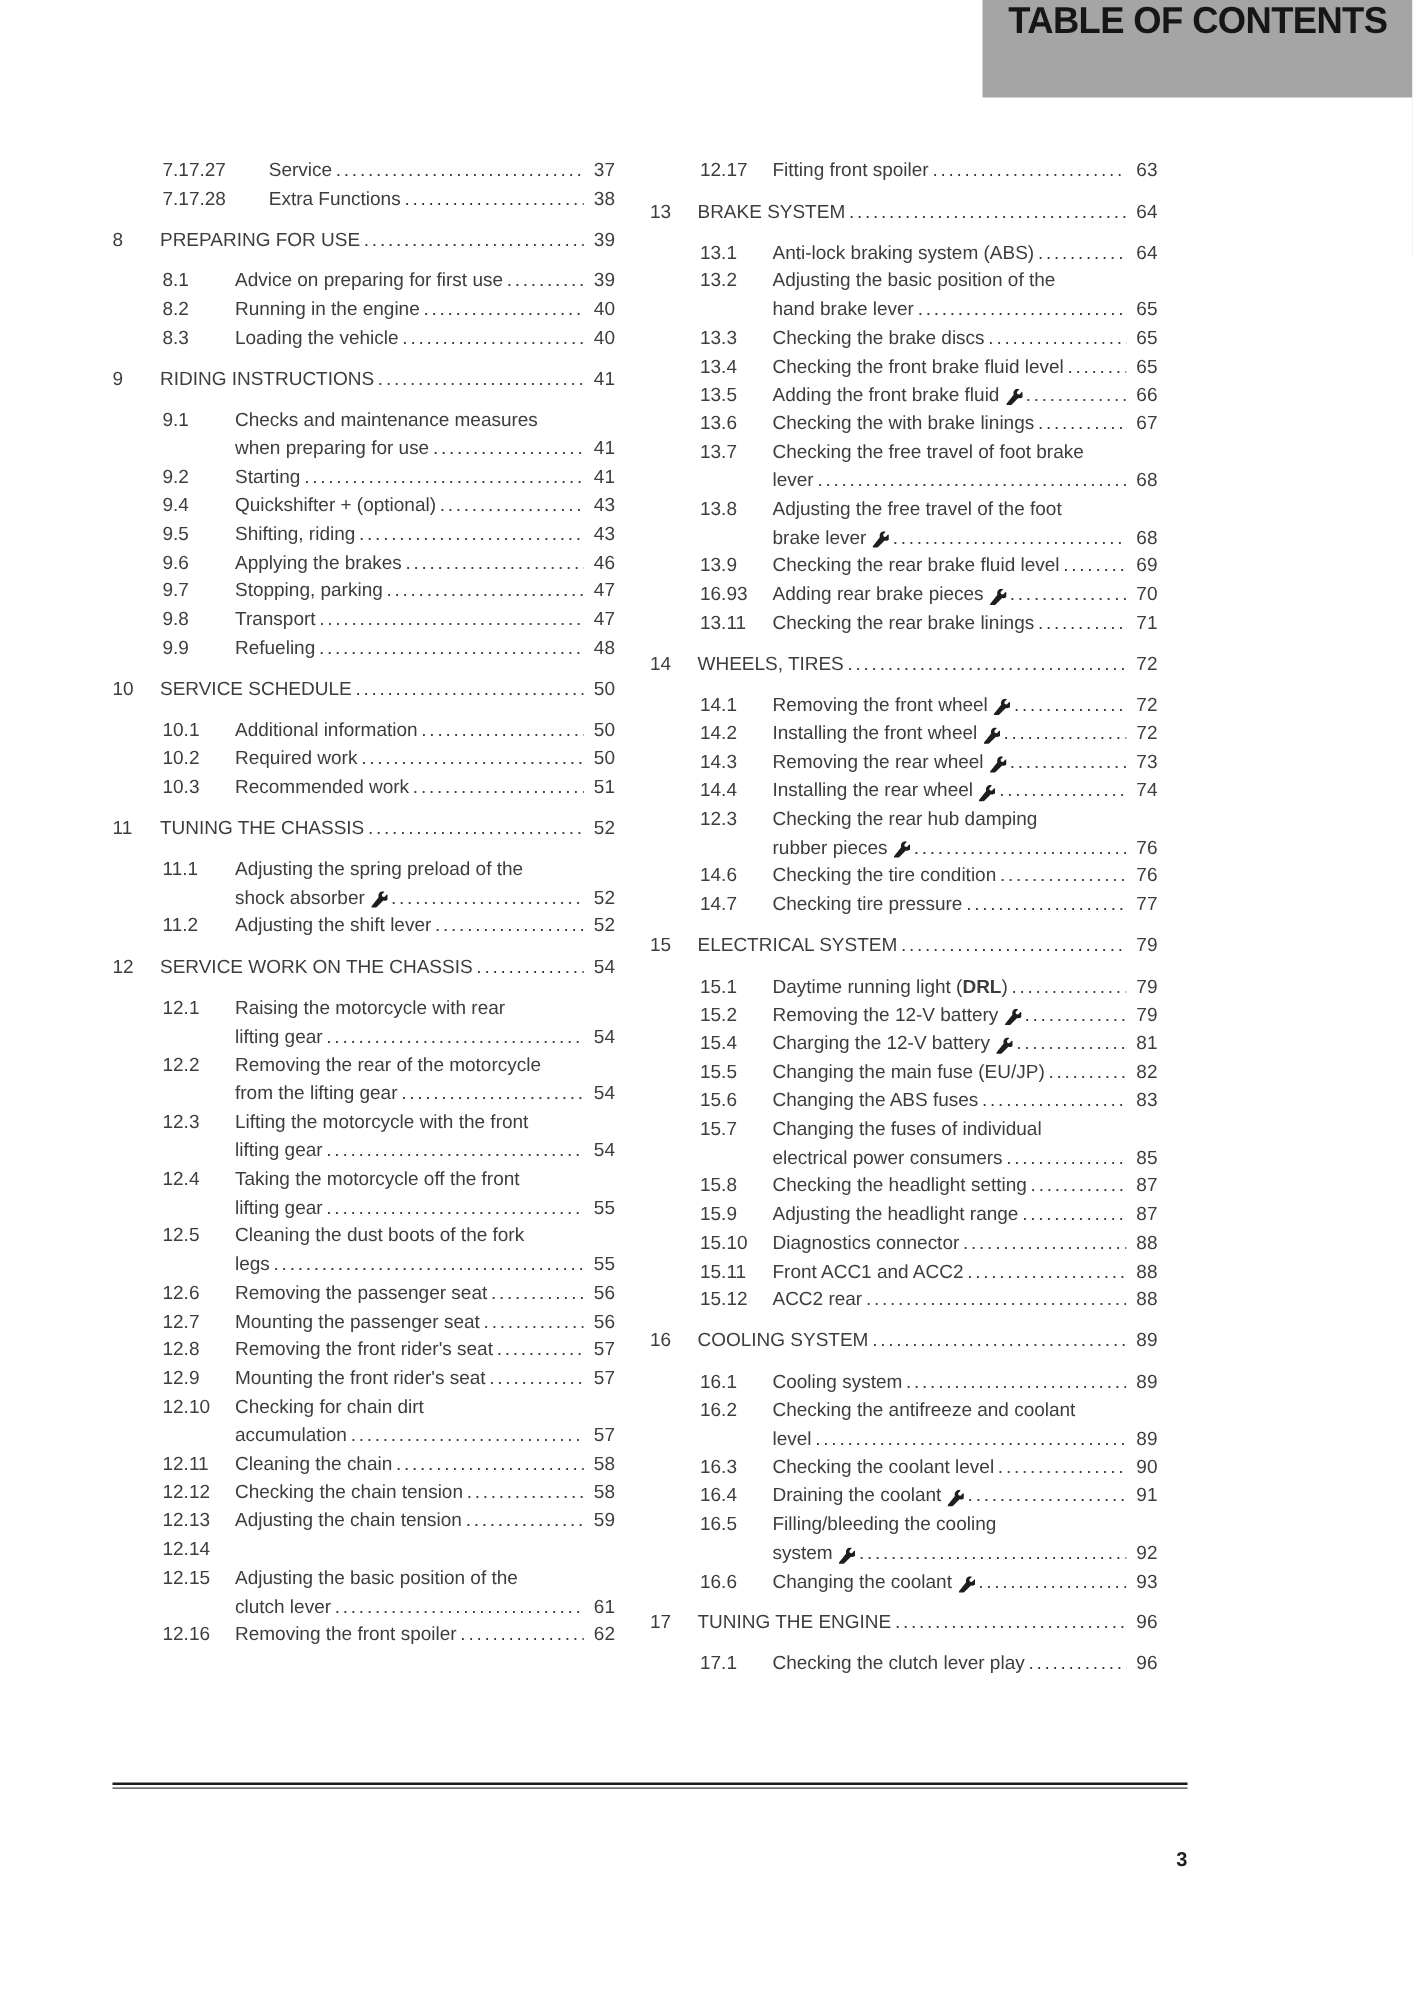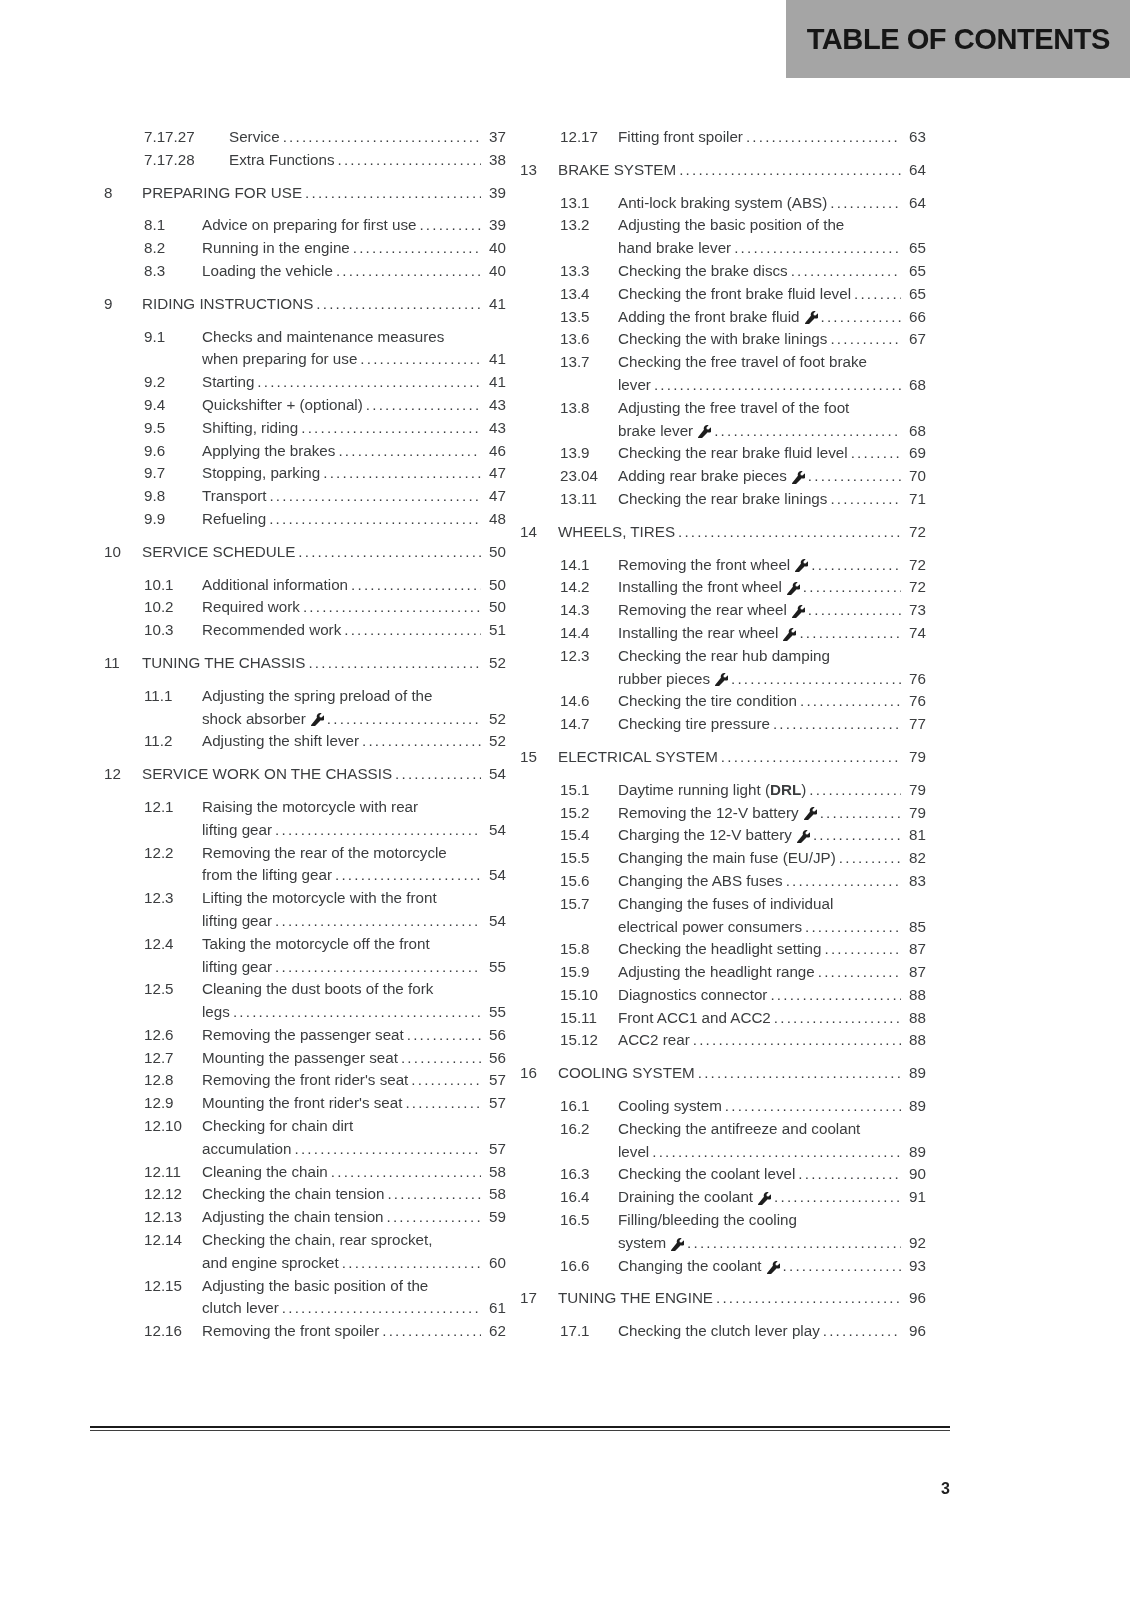--- a/index.html
+++ b/index.html
@@ -4,28 +4,28 @@
 <style>
   html,body{margin:0;padding:0;background:#e8e8e8}
   .page{
     position:relative;width:1130px;height:1600px;background:#ffffff;
     font-family:"Liberation Sans",sans-serif;color:var(--body-text,#3b3d3f);
     overflow:hidden;margin:0 auto;
   }
   .band{
     position:absolute;left:786px;top:0;width:344px;height:78px;
     background:var(--header-bg,#a5a5a5);
-    display:flex;align-items:center;justify-content:center;
+    display:flex;justify-content:center;
   }
   .band .t{
     font-size:30px;font-weight:700;letter-spacing:-0.5px;
     color:var(--header-text,#161616);transform:scaleX(.97);white-space:nowrap;
   }
   .col{position:absolute;top:126px;font-size:15.2px;line-height:22.8px}
-  .col-left{left:104px;width:402px}
+  .col-left{left:90px;width:402px}
   .col-right{left:520px;width:406px}
   .row{display:flex;align-items:flex-start}
   .row.chapter{margin:10px 0}
   .num{flex:none;width:38px;white-space:nowrap}
   .section .num{margin-left:40px;width:58px}
   .section .num.wide{width:85px}
   .body{flex:1 1 auto;min-width:0;display:block}
   .line{display:flex;align-items:baseline;white-space:nowrap}
   .line .txt{flex:none}
   .leader{flex:1 1 auto;min-width:0;overflow:hidden;margin:0 3px}
@@ -437,30 +437,20 @@
         <span class="body">
           <span class="line last">
             <span class="txt">Adjusting the chain tension</span>
             <span class="leader"></span>
             <span class="pg">59</span>
           </span>
         </span>
       </div>
       <div class="row section">
         <span class="num">12.14</span>
-        <span class="body">
-          <span class="line">
-            <span class="txt">Checking the chain, rear sprocket,</span>
-          </span>
-          <span class="line last">
-            <span class="txt">and engine sprocket</span>
-            <span class="leader"></span>
-            <span class="pg">60</span>
-          </span>
-        </span>
       </div>
       <div class="row section">
         <span class="num">12.15</span>
         <span class="body">
           <span class="line">
             <span class="txt">Adjusting the basic position of the</span>
           </span>
           <span class="line last">
             <span class="txt">clutch lever</span>
             <span class="leader"></span>
@@ -603,21 +593,21 @@
         <span class="num">13.9</span>
         <span class="body">
           <span class="line last">
             <span class="txt">Checking the rear brake fluid level</span>
             <span class="leader"></span>
             <span class="pg">69</span>
           </span>
         </span>
       </div>
       <div class="row section">
-        <span class="num">23.04</span>
+        <span class="num">16.93</span>
         <span class="body">
           <span class="line last">
             <span class="txt">Adding rear brake pieces</span>
             <span class="wrench">
               <svg viewBox="0 0 512 512" aria-hidden="true">
                 <path fill="#1e1e1e" d="M507.73 109.1c-2.24-9.03-13.54-12.09-20.12-5.51l-74.36 74.36-67.88-11.31-11.31-67.88 74.36-74.36c6.62-6.62 3.43-17.9-5.66-20.16-47.38-11.74-99.55.91-136.58 37.93-39.64 39.64-50.55 97.1-33.05 147.2L20.59 452.99c-27.46 27.46-27.46 71.97 0 99.43s71.97 27.46 99.43 0l263.61-263.61c50.11 17.5 107.49 6.59 147.2-33.05 37.01-37.02 49.66-89.23 37.9-136.66z"></path>
               </svg>
             </span>
             <span class="leader"></span>
             <span class="pg">70</span>

